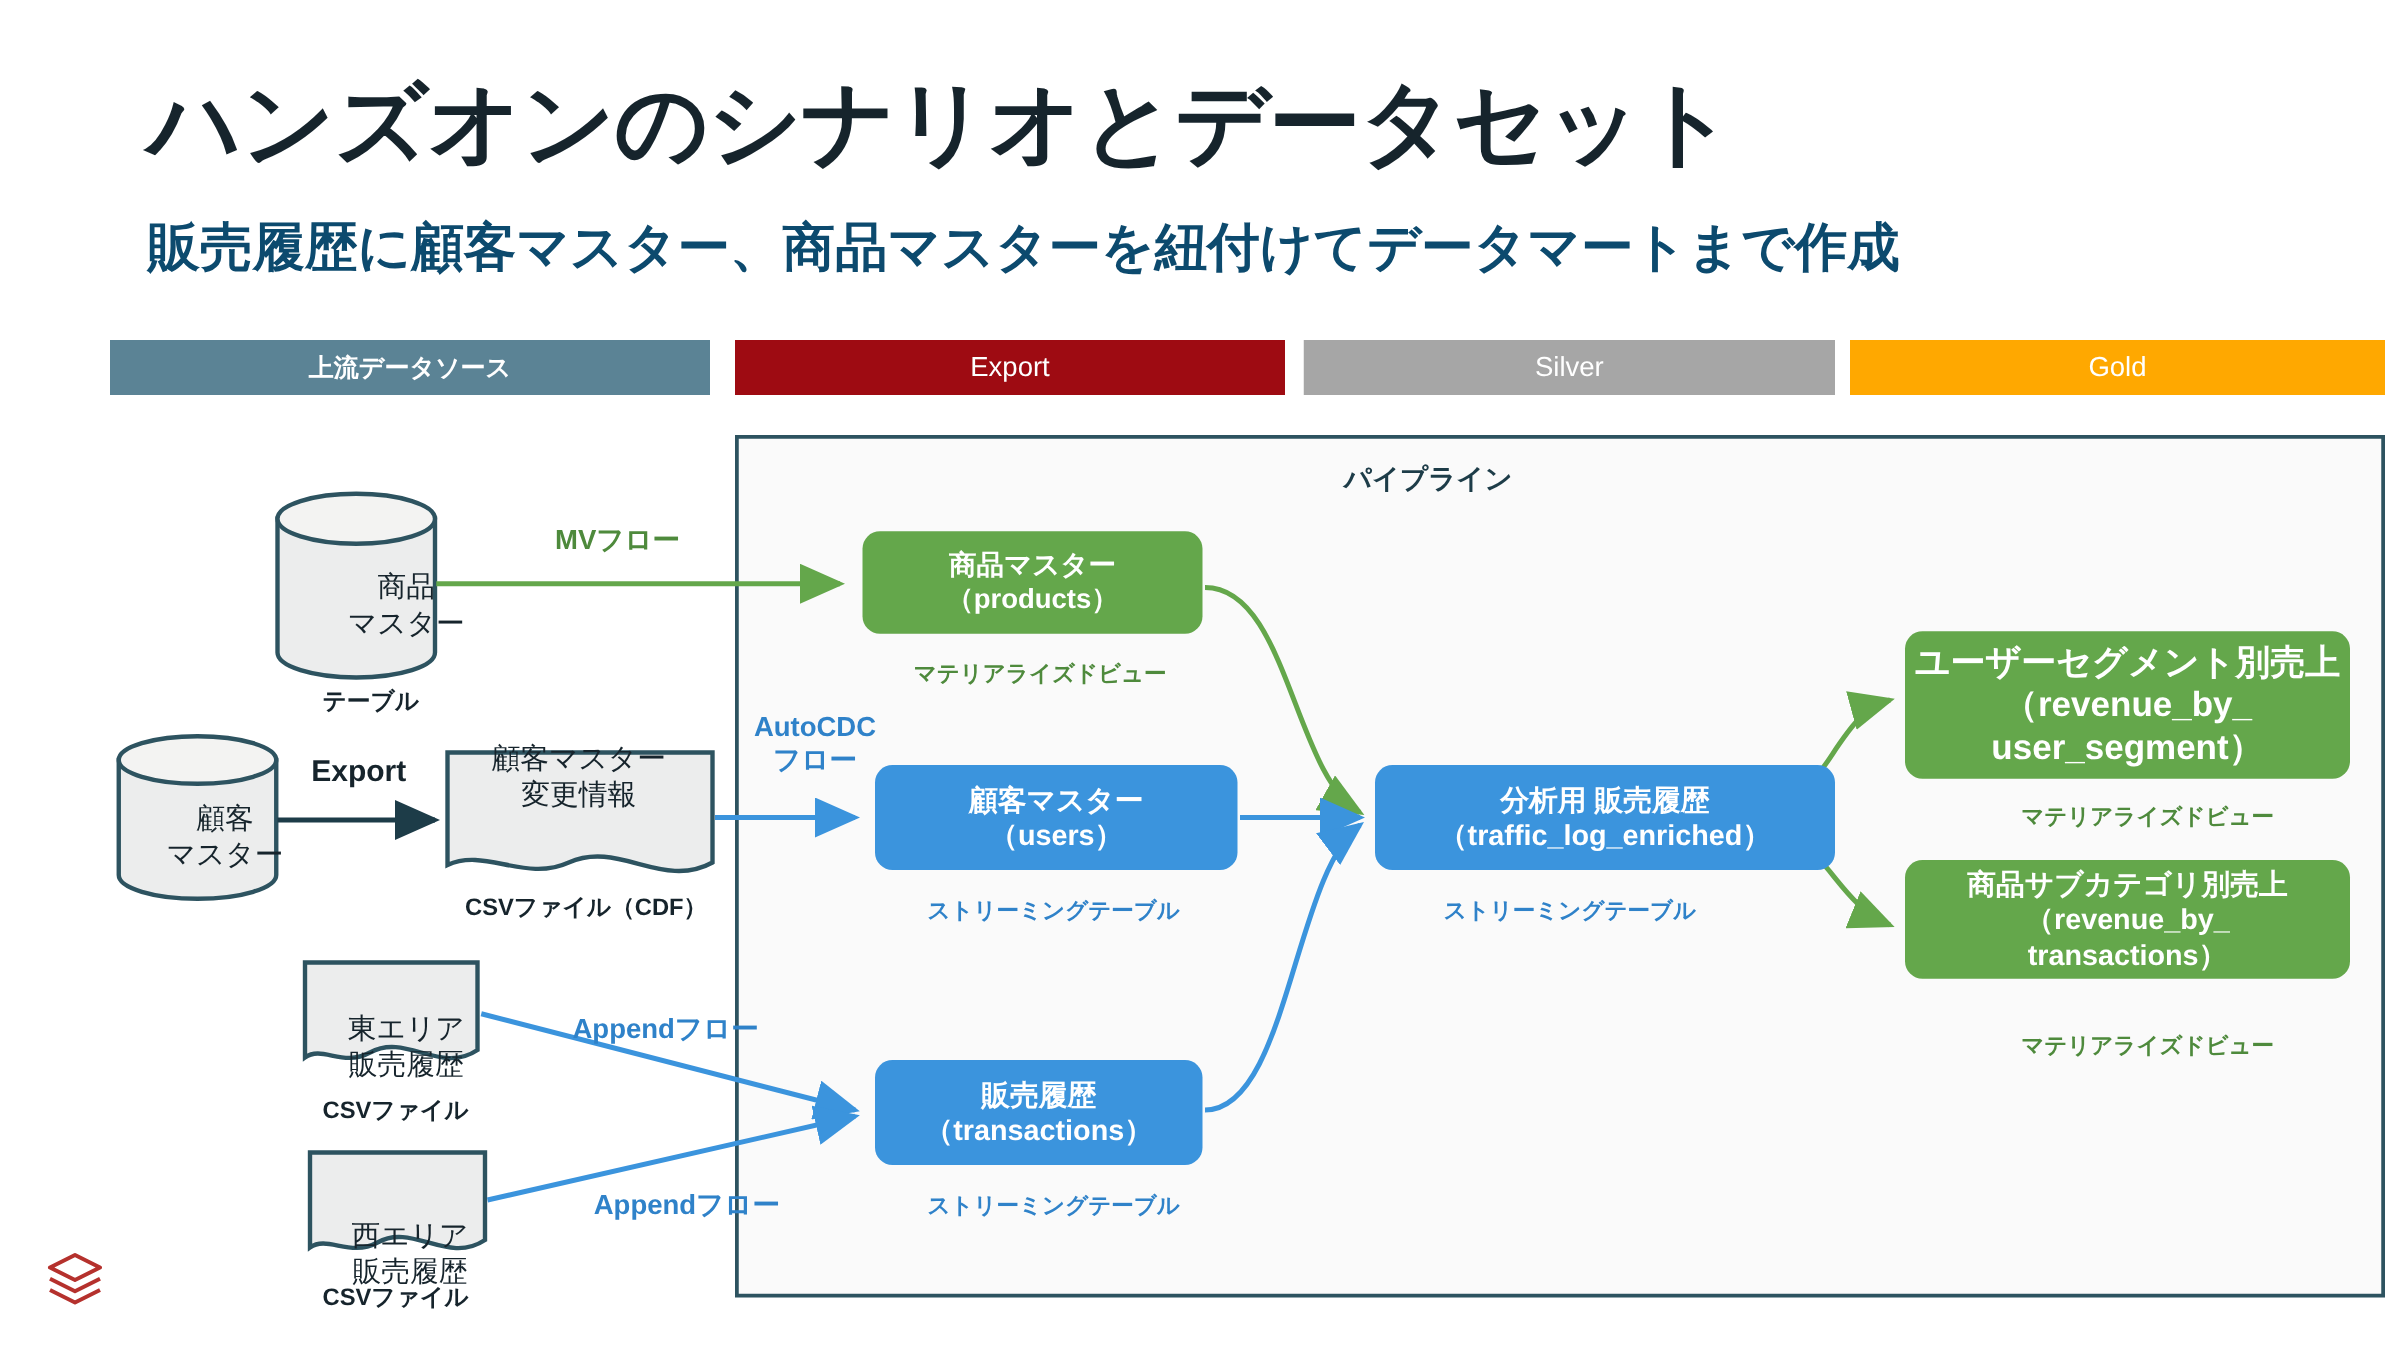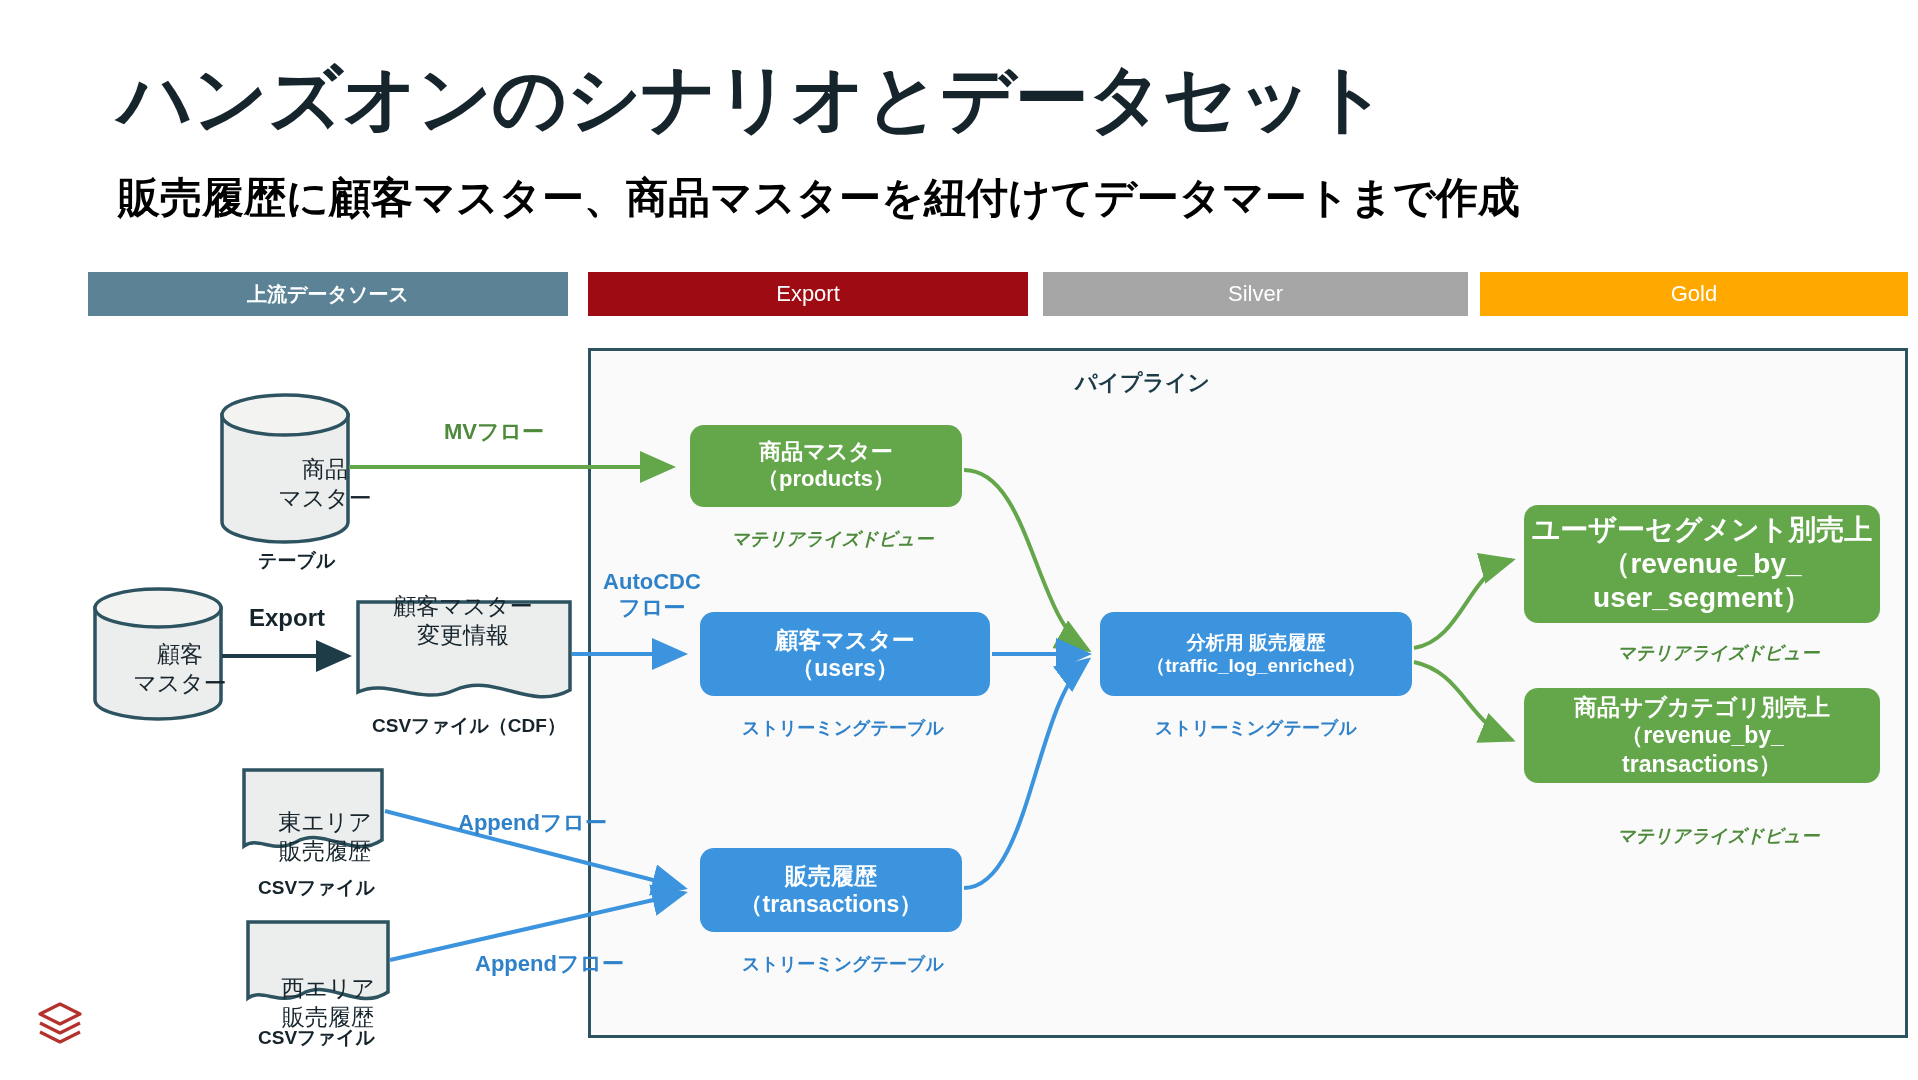--- a/index.html
+++ b/index.html
@@ -13,21 +13,21 @@
   .slide{position:absolute;inset:0;}
 
   
   .title{
     position:absolute;left:118px;top:58px;
     font-size:74px;font-weight:700;color:#16242c;
     letter-spacing:-1px;white-space:nowrap;line-height:1.1;
   }
   .subtitle{
     position:absolute;left:118px;top:175px;
-    font-size:42px;font-weight:700;color:#000000;
+    font-size:42px;font-weight:700;color:#0c4a6e;
     white-space:nowrap;line-height:1.1;
   }
 
   
   .bars{position:absolute;left:88px;top:272px;width:1820px;height:44px;}
   .bar{
     position:absolute;top:0;height:44px;
     display:flex;align-items:center;justify-content:center;
     font-size:20px;font-weight:700;color:#ffffff;
     box-sizing:border-box;
@@ -57,27 +57,27 @@
     color:#ffffff;font-weight:700;text-align:center;line-height:1.22;
     box-sizing:border-box;padding:6px 10px;
   }
   .node .ln{display:block;white-space:nowrap;}
   .node-green{background:#64a74b;}
   .node-blue{background:#3b94dd;}
 
   .n-products{left:690px;top:425px;width:272px;height:82px;font-size:22px;}
   .n-users{left:700px;top:612px;width:290px;height:84px;font-size:23px;}
   .n-transactions{left:700px;top:848px;width:262px;height:84px;font-size:23px;}
-  .n-enriched{left:1100px;top:612px;width:312px;height:84px;font-size:19px;}
+  .n-enriched{left:1100px;top:612px;width:368px;height:84px;font-size:23px;}
   .n-seg{left:1524px;top:505px;width:356px;height:118px;font-size:28px;}
   .n-sub{left:1524px;top:688px;width:356px;height:95px;font-size:23px;}
 
   
   .cap{position:absolute;font-size:18px;font-weight:700;white-space:nowrap;}
-  .cap-green{color:#4e8a3c;font-style:italic;}
+  .cap-green{color:#4e8a3c;}
   .cap-blue{color:#2f82c9;}
 
   .c-products{left:731px;top:527px;}
   .c-users{left:742px;top:716px;}
   .c-transactions{left:742px;top:952px;}
   .c-enriched{left:1155px;top:716px;}
   .c-seg{left:1617px;top:641px;}
   .c-sub{left:1617px;top:824px;}
 
   

